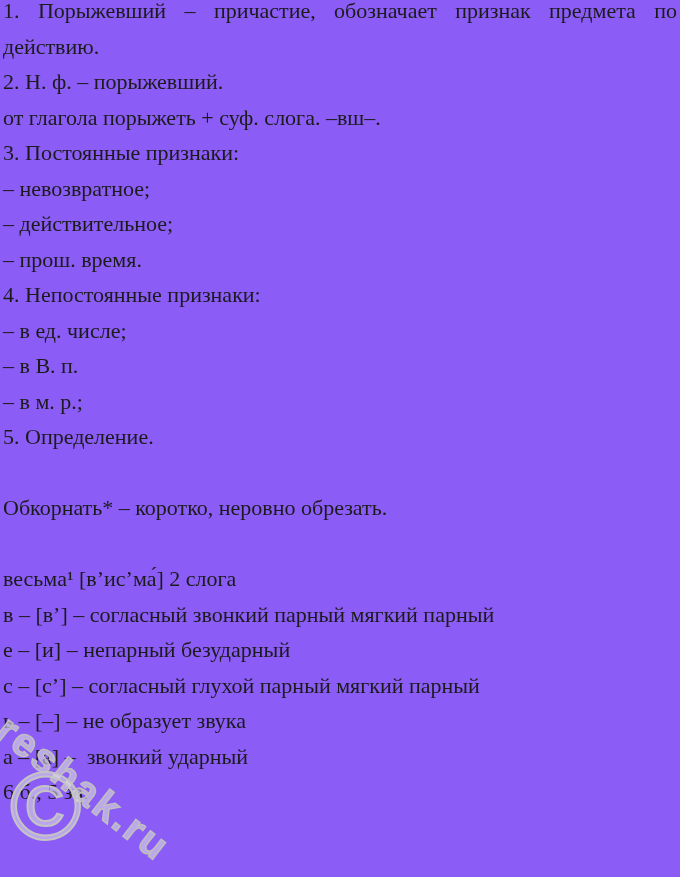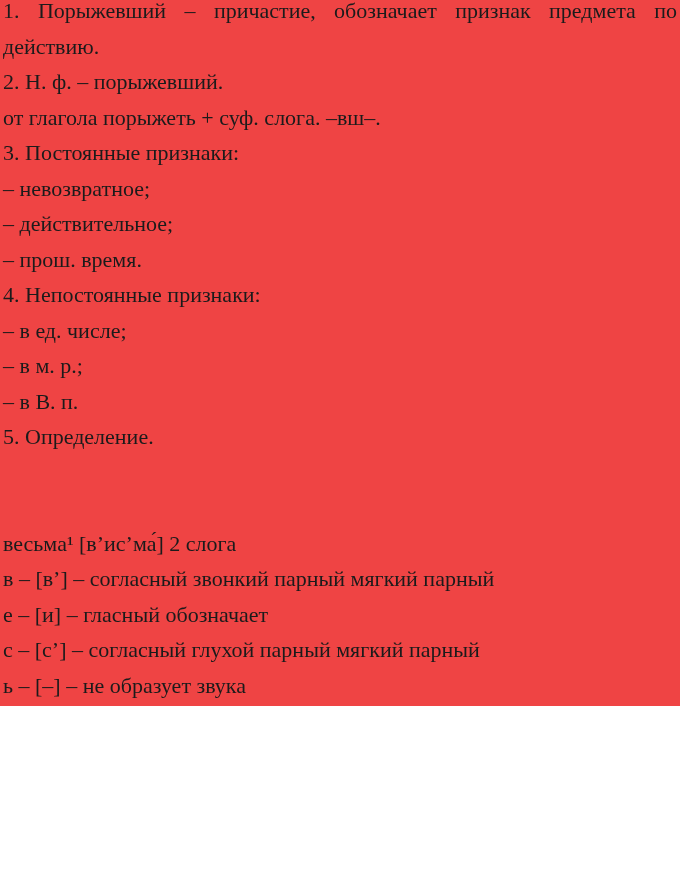--- a/index.html
+++ b/index.html
@@ -3,22 +3,22 @@
 <meta charset="utf-8">
 <style>
   html, body {
     margin: 0;
     padding: 0;
     background: #ffffff;
   }
   .page {
     position: relative;
     width: 680px;
-    height: 706px;
-    background: #ef4444;
+    height: 877px;
+    background: #8b5cf6;
     overflow: hidden;
     font-family: "Liberation Serif", "DejaVu Serif", serif;
     color: #1b1b1b;
   }
   .doc {
     position: absolute;
     left: 3px;
     top: -7px;
     width: 674px;
   }
@@ -79,28 +79,29 @@
       <div class="line justify">1. Порыжевший – причастие, обозначает признак предмета по</div>
       <div class="line left">действию.</div>
       <div class="line left">2. Н. ф. – порыжевший.</div>
       <div class="line left">от глагола порыжеть + суф. слога. –вш–.</div>
       <div class="line left">3. Постоянные признаки:</div>
       <div class="line left">– невозвратное;</div>
       <div class="line left">– действительное;</div>
       <div class="line left">– прош. время.</div>
       <div class="line left">4. Непостоянные признаки:</div>
       <div class="line left">– в ед. числе;</div>
+      <div class="line left">– в В. п.</div>
       <div class="line left">– в м. р.;</div>
-      <div class="line left">– в В. п.</div>
       <div class="line left">5. Определение.</div>
       <div class="line blank"></div>
+      <div class="line left">Обкорнать* – коротко, неровно обрезать.</div>
       <div class="line blank"></div>
       <div class="line left">весьма¹ [в’ис’ма́] 2 слога</div>
       <div class="line left">в – [в’] – согласный звонкий парный мягкий парный</div>
-      <div class="line left">е – [и] – гласный обозначает</div>
+      <div class="line left">е – [и] – непарный безударный</div>
       <div class="line left">с – [с’] – согласный глухой парный мягкий парный</div>
       <div class="line left">ь – [–] – не образует звука</div>
       <div class="line left">а – [а] –  звонкий ударный</div>
       <div class="line left">6 б., 5 зв.</div>
     </div>
 
   <div class="watermark">
     <div class="wm-text">reshak.ru</div>
     <div class="wm-copy">©</div>
   </div>

